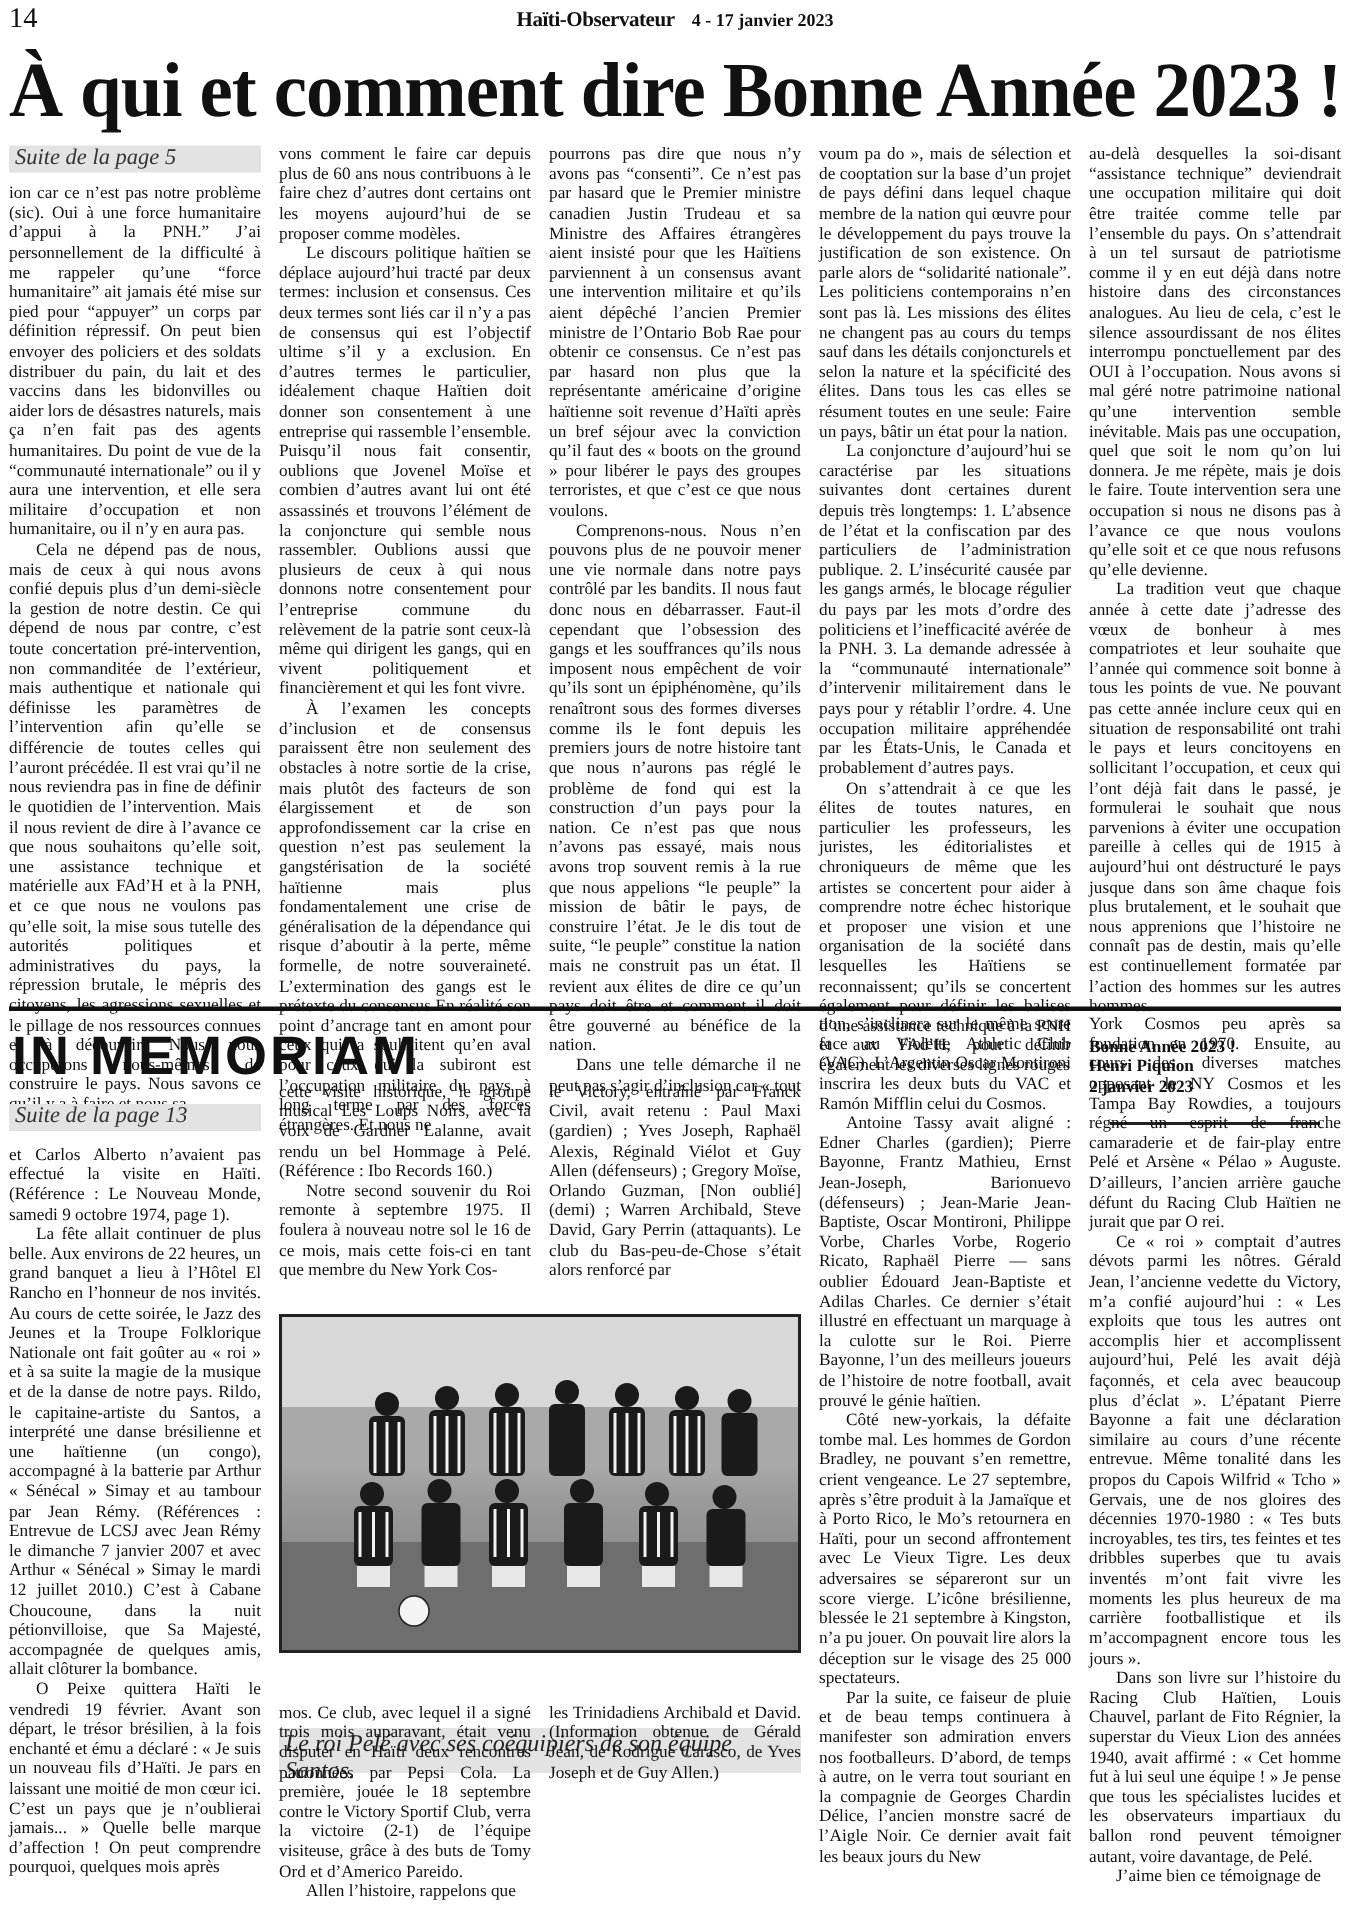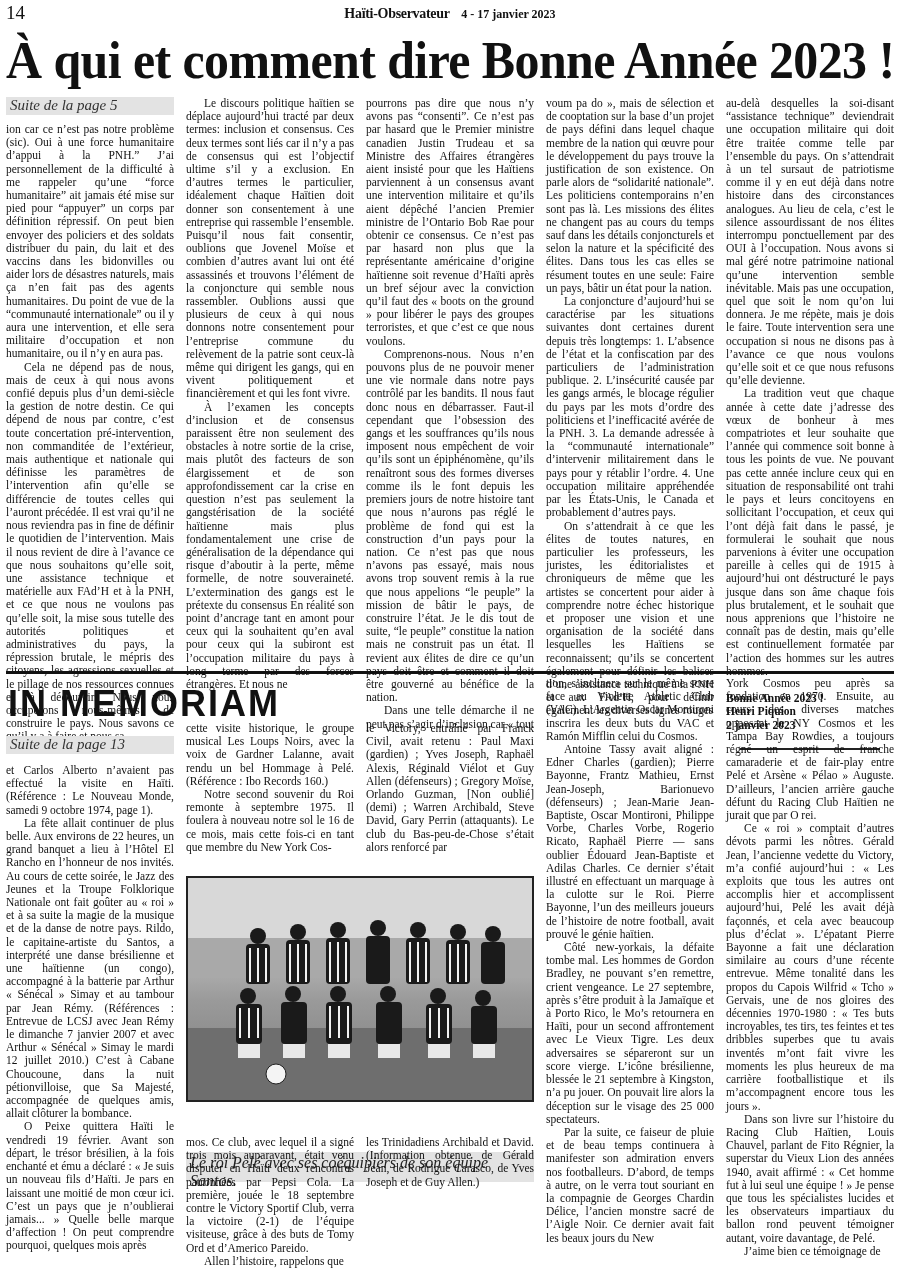--- a/index.html
+++ b/index.html
@@ -61,20 +61,21 @@
 <h1 class="headline">À qui et comment dire Bonne Année 2023 !</h1>
 
 <div class="col top-col1">
   <div class="suite-box">Suite de la page 5</div>
   <div style="height:8px"></div>
   <p class="noindent">ion car ce n’est pas notre problème (sic). Oui à une force humanitaire d’appui à la PNH.” J’ai personnellement de la difficulté à me rappeler qu’une “force humanitaire” ait jamais été mise sur pied pour “appuyer” un corps par définition répressif. On peut bien envoyer des policiers et des soldats distribuer du pain, du lait et des vaccins dans les bidonvilles ou aider lors de désastres naturels, mais ça n’en fait pas des agents humanitaires. Du point de vue de la “communauté internationale” ou il y aura une intervention, et elle sera militaire d’occupation et non humanitaire, ou il n’y en aura pas.</p>
   <p>Cela ne dépend pas de nous, mais de ceux à qui nous avons confié depuis plus d’un demi-siècle la gestion de notre destin. Ce qui dépend de nous par contre, c’est toute concertation pré-intervention, non commanditée de l’extérieur, mais authentique et nationale qui définisse les paramètres de l’intervention afin qu’elle se différencie de toutes celles qui l’auront précédée. Il est vrai qu’il ne nous reviendra pas in fine de définir le quotidien de l’intervention. Mais il nous revient de dire à l’avance ce que nous souhaitons qu’elle soit, une assistance technique et matérielle aux FAd’H et à la PNH, et ce que nous ne voulons pas qu’elle soit, la mise sous tutelle des autorités politiques et administratives du pays, la répression brutale, le mépris des citoyens, les agressions sexuelles et le pillage de nos ressources connues et à découvrir. Nous nous occuperons nous-mêmes de construire le pays. Nous savons ce qu’il y a à faire et nous sa-</p>
 </div>
 
 <div class="col top-col2">
+  <p class="noindent">vons comment le faire car depuis plus de 60 ans nous contribuons à le faire chez d’autres dont certains ont les moyens aujourd’hui de se proposer comme modèles.</p>
   <p>Le discours politique haïtien se déplace aujourd’hui tracté par deux termes: inclusion et consensus. Ces deux termes sont liés car il n’y a pas de consensus qui est l’objectif ultime s’il y a exclusion. En d’autres termes le particulier, idéalement chaque Haïtien doit donner son consentement à une entreprise qui rassemble l’ensemble. Puisqu’il nous fait consentir, oublions que Jovenel Moïse et combien d’autres avant lui ont été assassinés et trouvons l’élément de la conjoncture qui semble nous rassembler. Oublions aussi que plusieurs de ceux à qui nous donnons notre consentement pour l’entreprise commune du relèvement de la patrie sont ceux-là même qui dirigent les gangs, qui en vivent politiquement et financièrement et qui les font vivre.</p>
   <p>À l’examen les concepts d’inclusion et de consensus paraissent être non seulement des obstacles à notre sortie de la crise, mais plutôt des facteurs de son élargissement et de son approfondissement car la crise en question n’est pas seulement la gangstérisation de la société haïtienne mais plus fondamentalement une crise de généralisation de la dépendance qui risque d’aboutir à la perte, même formelle, de notre souveraineté. L’extermination des gangs est le prétexte du consensus En réalité son point d’ancrage tant en amont pour ceux qui la souhaitent qu’en aval pour ceux qui la subiront est l’occupation militaire du pays à long terme par des forces étrangères. Et nous ne</p>
 </div>
 
 <div class="col top-col3">
   <p class="noindent">pourrons pas dire que nous n’y avons pas “consenti”. Ce n’est pas par hasard que le Premier ministre canadien Justin Trudeau et sa Ministre des Affaires étrangères aient insisté pour que les Haïtiens parviennent à un consensus avant une intervention militaire et qu’ils aient dépêché l’ancien Premier ministre de l’Ontario Bob Rae pour obtenir ce consensus. Ce n’est pas par hasard non plus que la représentante américaine d’origine haïtienne soit revenue d’Haïti après un bref séjour avec la conviction qu’il faut des « boots on the ground » pour libérer le pays des groupes terroristes, et que c’est ce que nous voulons.</p>
   <p>Comprenons-nous. Nous n’en pouvons plus de ne pouvoir mener une vie normale dans notre pays contrôlé par les bandits. Il nous faut donc nous en débarrasser. Faut-il cependant que l’obsession des gangs et les souffrances qu’ils nous imposent nous empêchent de voir qu’ils sont un épiphénomène, qu’ils renaîtront sous des formes diverses comme ils le font depuis les premiers jours de notre histoire tant que nous n’aurons pas réglé le problème de fond qui est la construction d’un pays pour la nation. Ce n’est pas que nous n’avons pas essayé, mais nous avons trop souvent remis à la rue que nous appelions “le peuple” la mission de bâtir le pays, de construire l’état. Je le dis tout de suite, “le peuple” constitue la nation mais ne construit pas un état. Il revient aux élites de dire ce qu’un pays doit être et comment il doit être gouverné au bénéfice de la nation.</p>
   <p>Dans une telle démarche il ne peut pas s’agir d’inclusion car « tout</p>
 </div>
 

